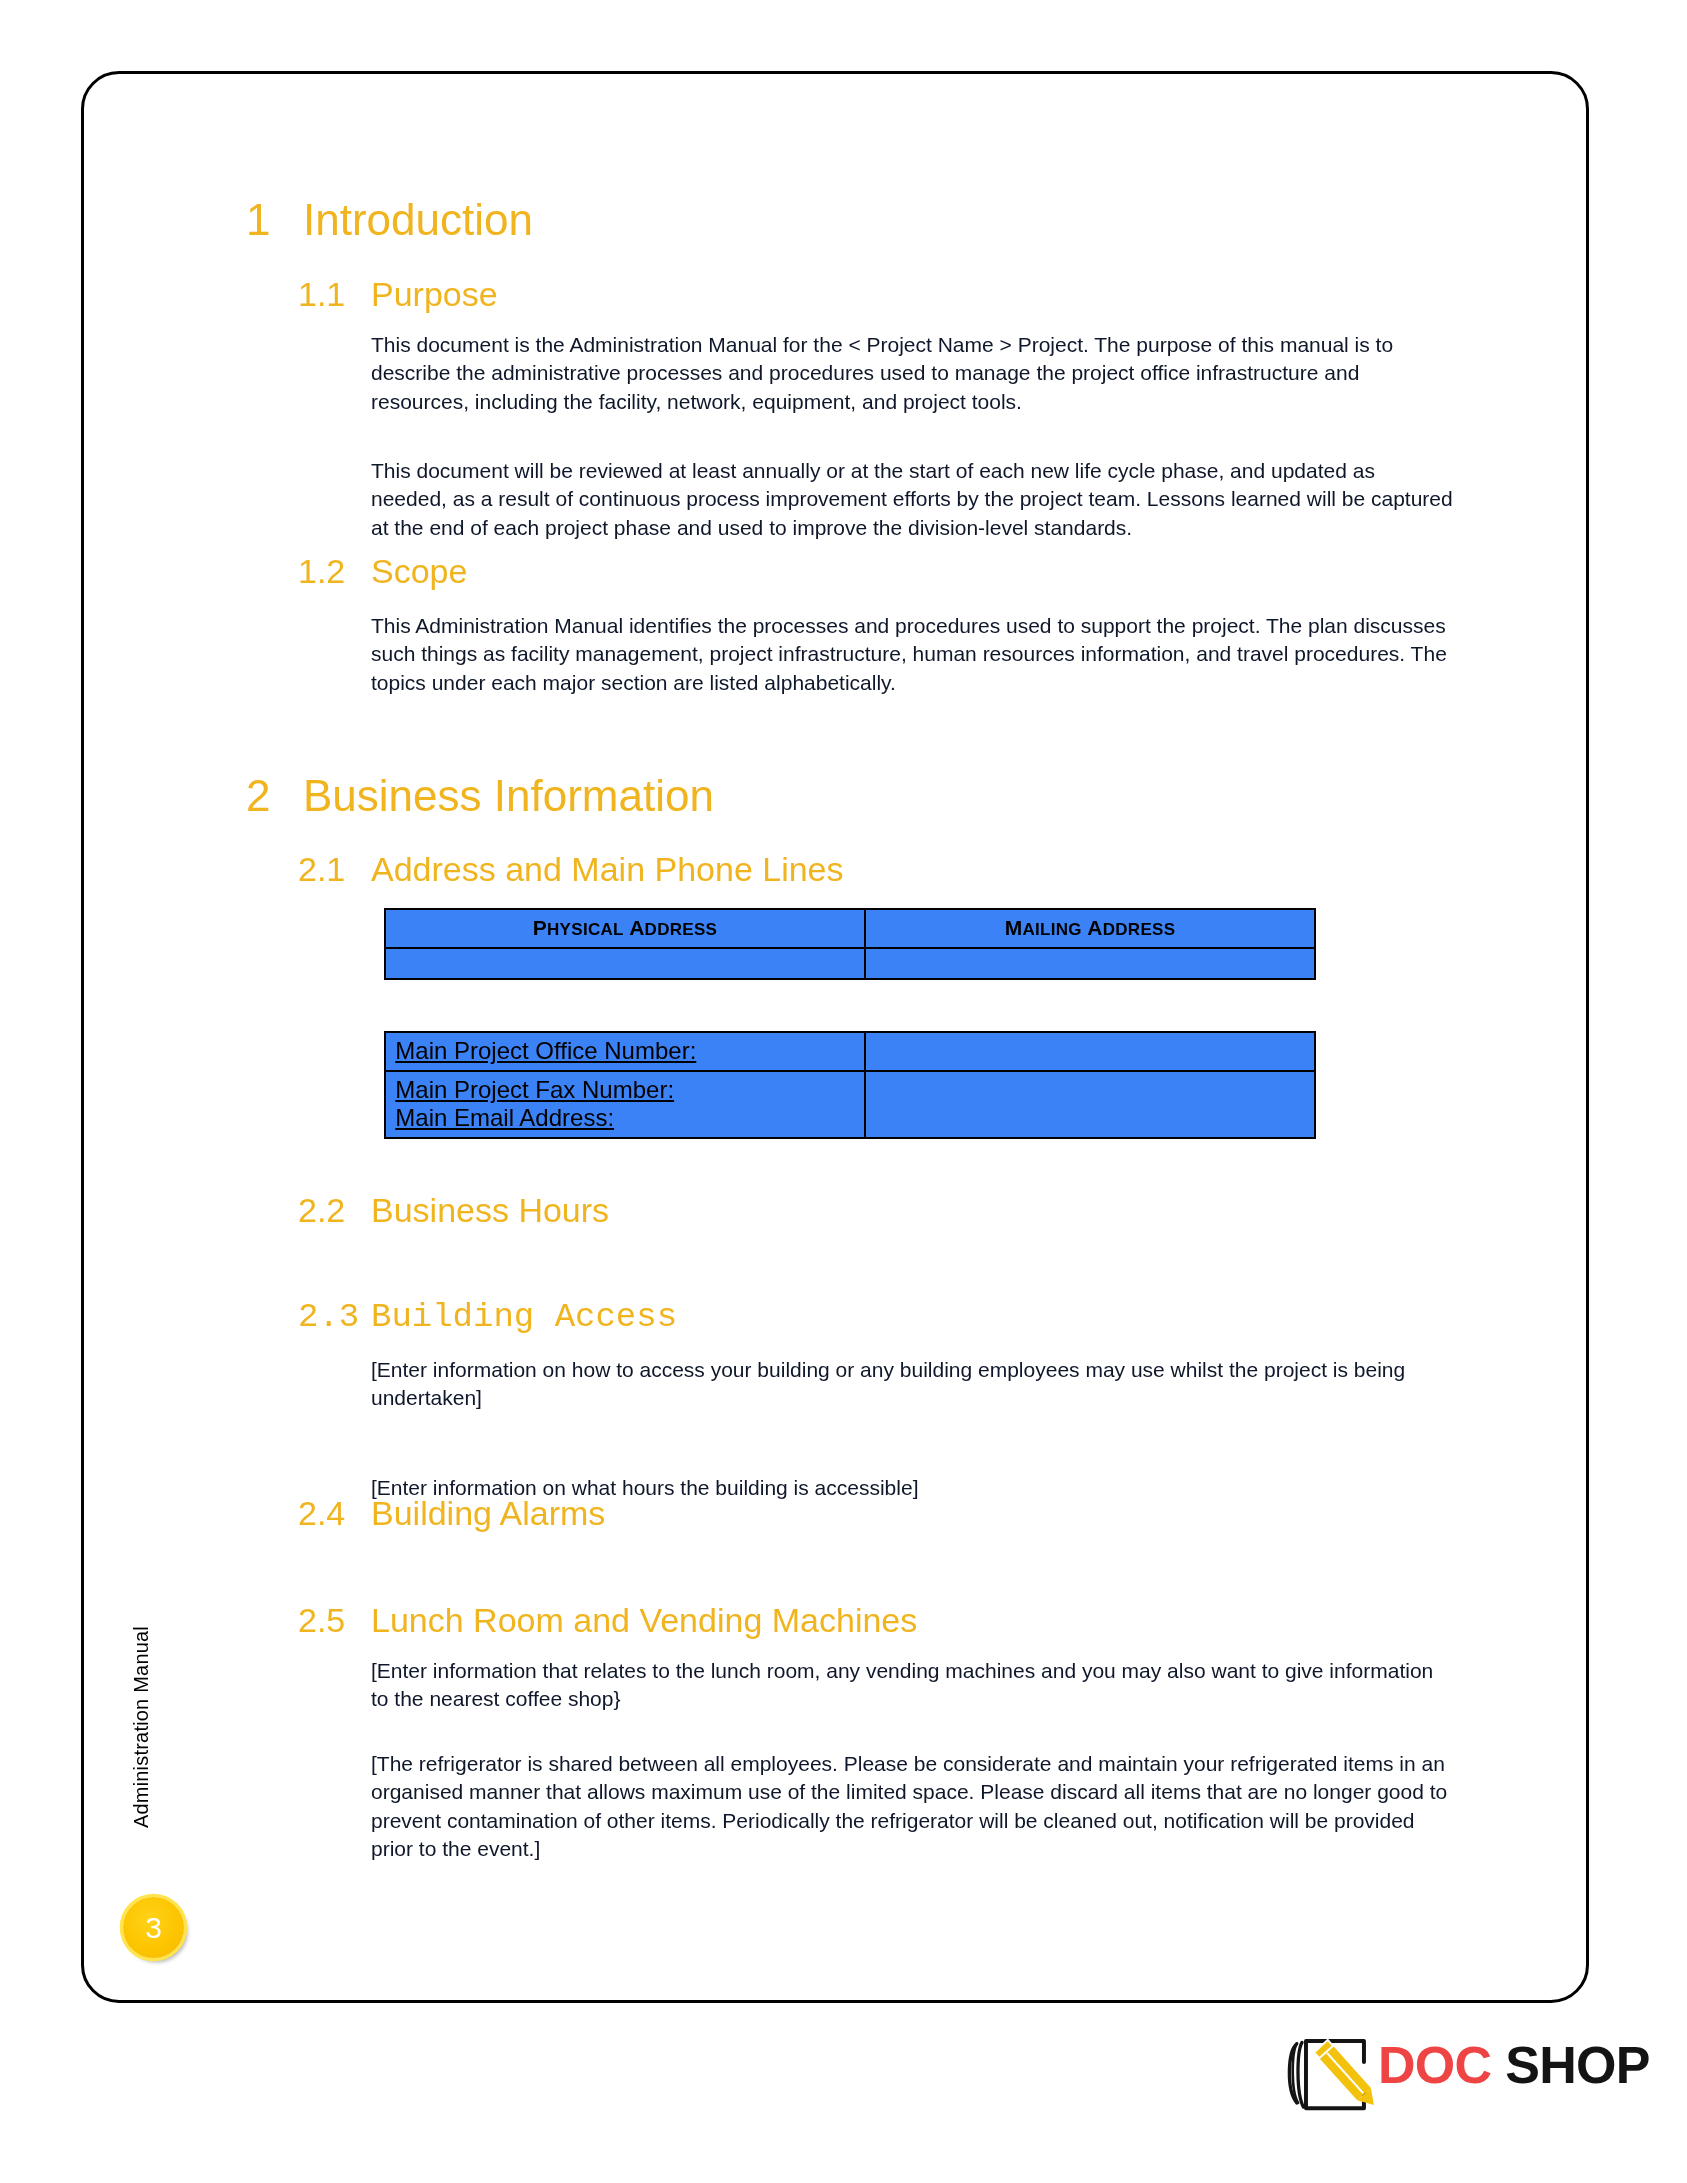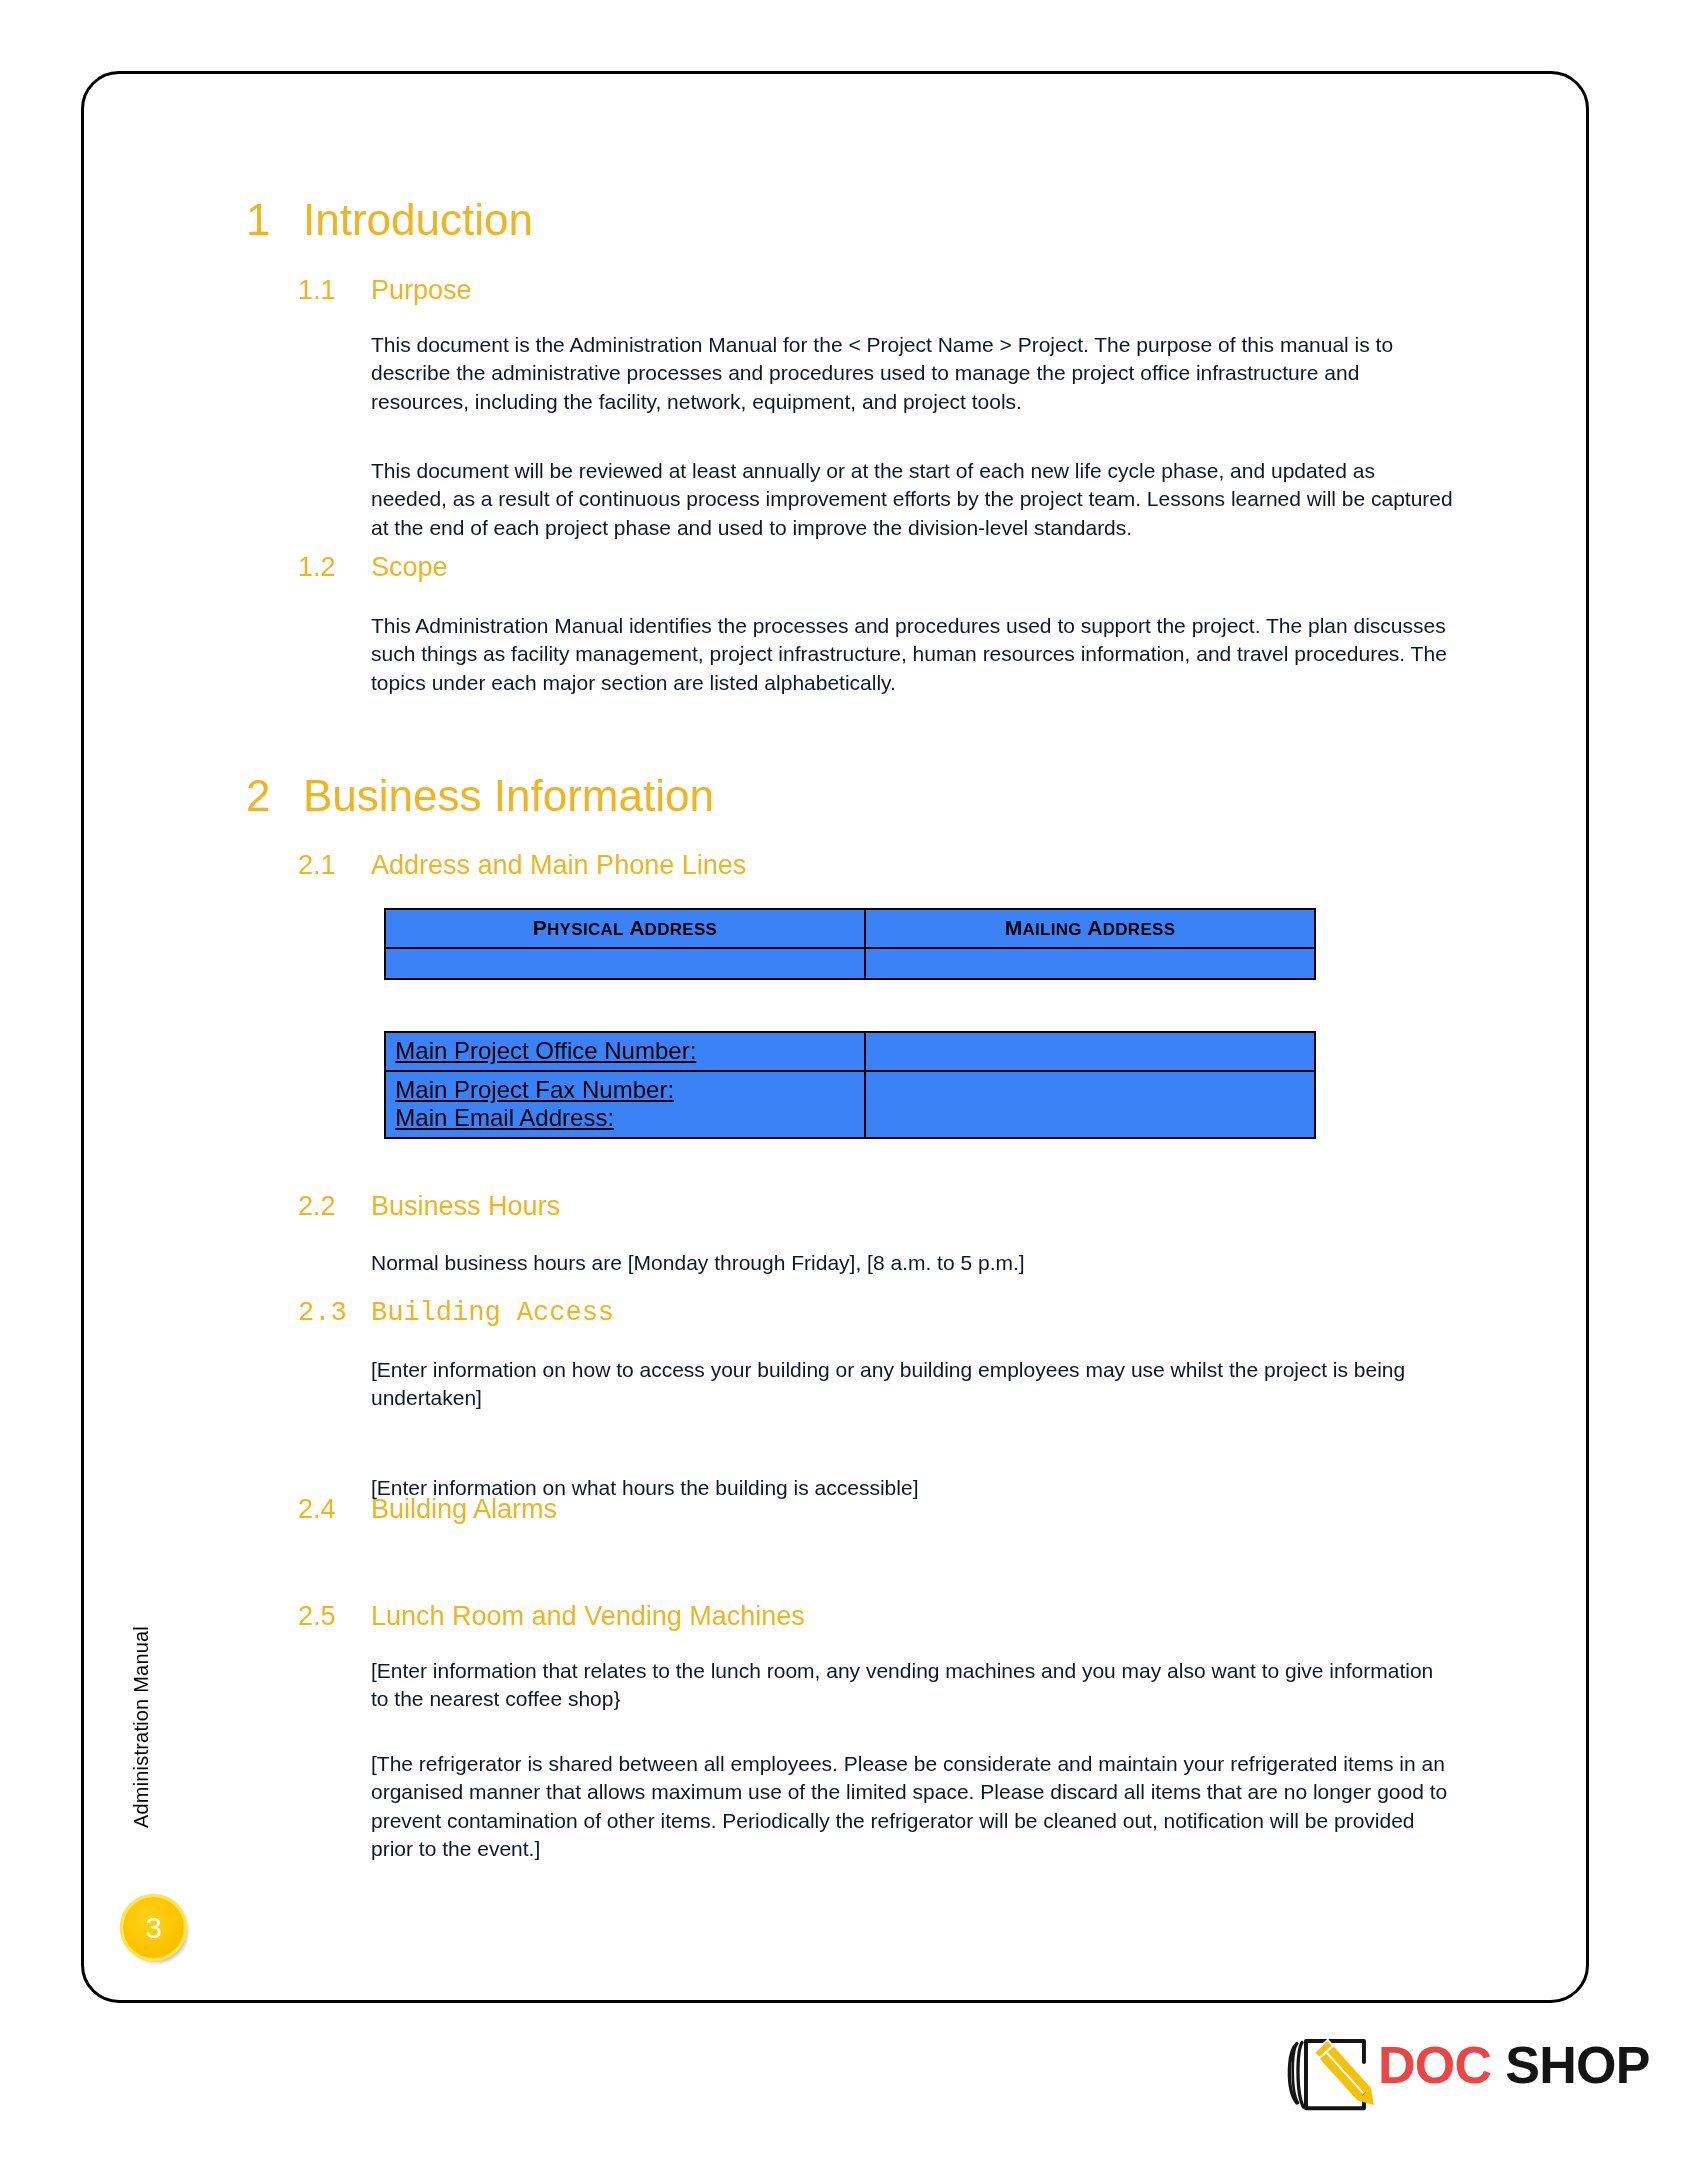--- a/index.html
+++ b/index.html
@@ -76,21 +76,21 @@
     letter-spacing: 0px;
     white-space: nowrap;
   }
   .h1 .num { width: 57px; flex: 0 0 57px; }
 
   .h2 {
     position: absolute;
     display: flex;
     align-items: baseline;
     color: #F0B41F;
-    font-size: 27px;
+    font-size: 34px;
     font-stretch: condensed;
     white-space: nowrap;
   }
   .h2 .num { width: 73px; flex: 0 0 73px; }
 
   .para {
     position: absolute;
     color: #0f172a;
     font-size: 21px;
     line-height: 28.4px;
@@ -228,21 +228,20 @@
         </td>
         <td></td>
       </tr>
     </tbody>
   </table>
 
   <div class="h2" style="left:298px; top:1191px;">
     <span class="num">2.2</span>
     <span>Business Hours</span>
   </div>
-  <div class="para" style="left:371px; top:1249px; width:1085px;">Normal business hours are [Monday through Friday], [8 a.m. to 5 p.m.]</div>
 
   <div class="h2" style="left:298px; top:1298px;font-family:Liberation Mono, monospace;">
     <span class="num">2.3</span>
     <span>Building Access</span>
   </div>
   <div class="para" style="left:371px; top:1474px; width:1085px;">[Enter information on what hours the building is accessible]</div>
   <div class="para" style="left:371px; top:1356px; width:1085px;">[Enter information on how to access your building or any building employees may use whilst the project is being undertaken]</div>
 
   <div class="h2" style="left:298px; top:1494px;">
     <span class="num">2.4</span>

